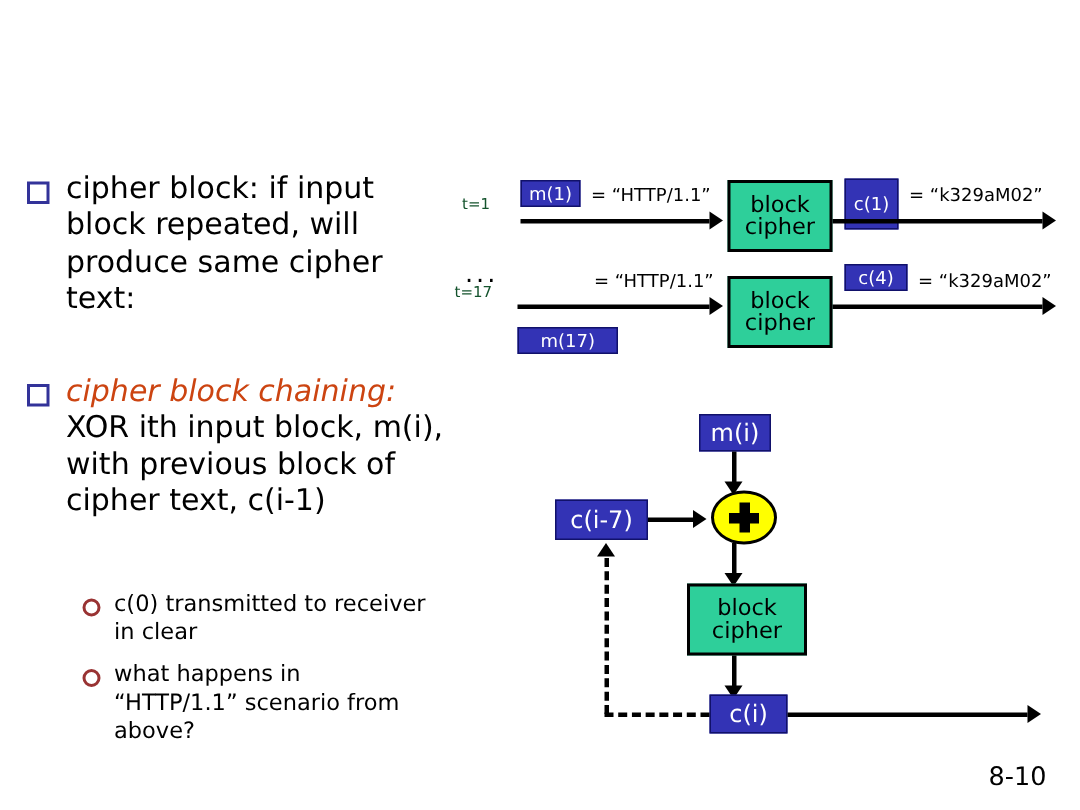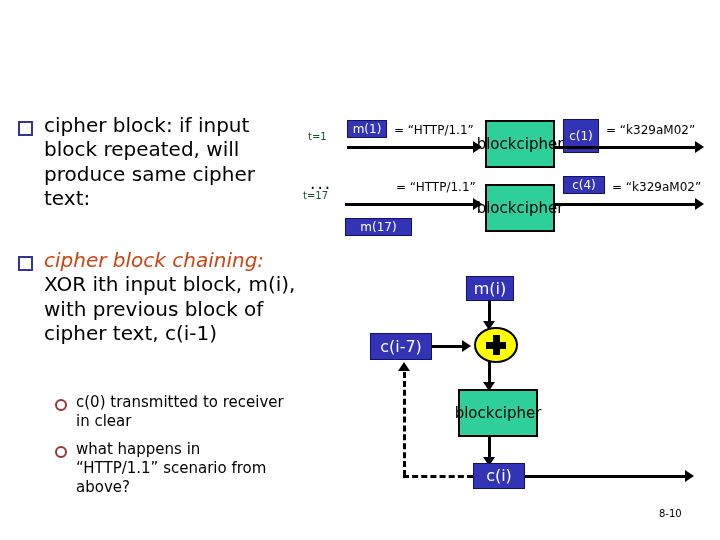--- a/index.html
+++ b/index.html
@@ -39,21 +39,21 @@
 
   
   .blue{
     position:absolute;background:#3333b5;border:1px solid #11116a;
     color:#fff;display:flex;align-items:center;justify-content:center;
     font-size:12px;line-height:1;box-sizing:border-box;
   }
   .blue.big{font-size:16px;}
   .cipher{
     position:absolute;background:#2ecf9a;border:2px solid #000;
-    color:#000;display:flex;flex-direction:row;align-items:center;
+    color:#000;display:flex;flex-direction:column;align-items:center;
     justify-content:center;font-size:15px;line-height:1.0;
     box-sizing:border-box;text-align:center;
   }
   .plain{position:absolute;font-size:12px;color:#000;white-space:nowrap;}
   .tlab{position:absolute;font-size:10px;color:#14532d;white-space:nowrap;}
   .dots{position:absolute;font-size:17px;color:#000;letter-spacing:2px;line-height:.6;}
 
   
   .hline{position:absolute;height:3px;background:#000;}
   .vline{position:absolute;width:3px;background:#000;}
@@ -85,21 +85,21 @@
     position:relative;width:20px;height:20px;
   }
   #xor .plus::before,#xor .plus::after{
     content:"";position:absolute;background:#000;
   }
   #xor .plus::before{left:7px;top:0;width:7px;height:20px;}
   #xor .plus::after{top:7px;left:0;height:7px;width:20px;}
 
   
   #footer{position:absolute;left:421px;top:508px;font-size:16px;color:#000;}
-  #pageno{position:absolute;left:659px;top:508px;font-size:10px;color:#000;}
+  #pageno{position:absolute;left:659px;top:508px;font-size:17px;color:#000;}
 </style>
 </head>
 <body>
 
 <div class="slide">
 
 
   <div class="bullet" id="b1">
     <span class="sq"></span>
     <span class="btxt">cipher block: if input block repeated, will produce same cipher text:</span>

